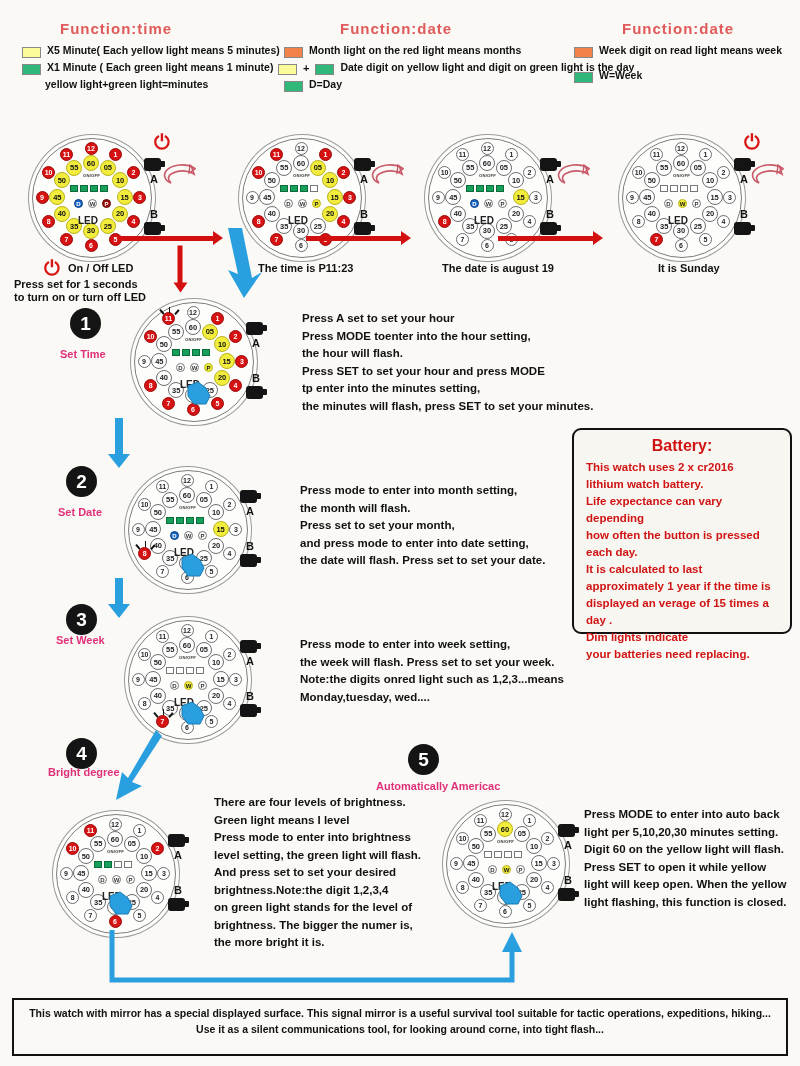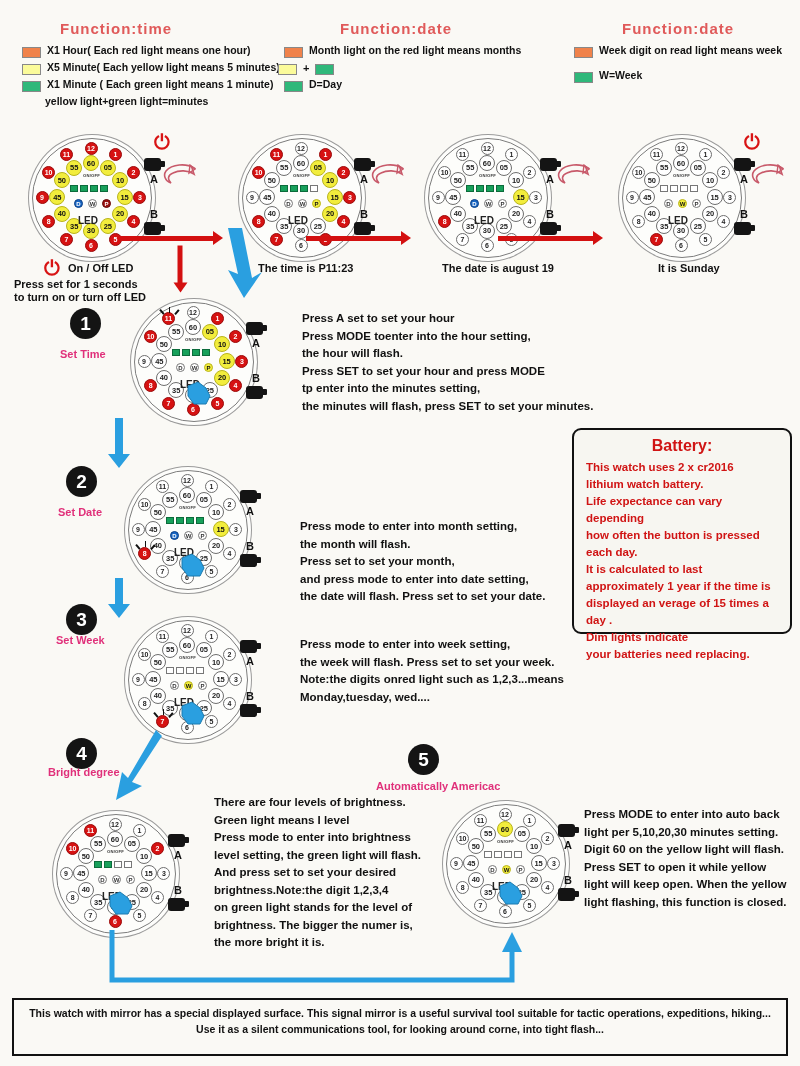--- a/index.html
+++ b/index.html
@@ -98,24 +98,20 @@
   .blue-pointer{position:absolute;}
 </style>
 </head>
 <body>
 
 <div class="abs" style="left:60px;top:20px;">
   <div class="legend-title">Function:time</div>
 </div>
 <div class="abs" style="left:22px;top:44px;width:300px;">
   <div class="legend-row">
-    <span class="swatch sw-orange"></span>
-    <span class="legend-text">X1  Hour( Each red light means one hour)</span>
-  </div>
-  <div class="legend-row">
     <span class="swatch sw-yellow"></span>
     <span class="legend-text">X5 Minute( Each yellow light means 5 minutes)</span>
   </div>
   <div class="legend-row">
     <span class="swatch sw-green"></span>
     <span class="legend-text">X1 Minute ( Each green light means 1 minute)</span>
   </div>
   <div class="legend-sub">yellow light+green light=minutes</div>
 </div>
 
@@ -124,20 +120,21 @@
 </div>
 <div class="abs" style="left:278px;top:44px;width:330px;">
   <div class="legend-row">
     <span class="swatch sw-orange" style="margin-left:6px;"></span>
     <span class="legend-text">Month light on the red light means months</span>
   </div>
   <div class="legend-row">
     <span class="swatch sw-yellow"></span>
     <span class="plus">+</span>
     <span class="swatch sw-green"></span>
+    <span class="legend-text">Date digit on yellow light and digit on green light is the day</span>
   </div>
   <div class="legend-row">
     <span class="swatch sw-green" style="margin-left:6px;"></span>
     <span class="legend-text">D=Day</span>
   </div>
 </div>
 
 <div class="abs" style="left:622px;top:20px;">
   <div class="legend-title">Function:date</div>
 </div>
@@ -613,21 +610,21 @@
 <div class="steplabel" style="left:60px;top:348px;">Set Time</div>
 <div class="steptext" style="left:302px;top:310px;white-space:pre-line;">Press A set to set your hour
 Press MODE toenter into the hour setting,
 the hour will flash.
 Press SET to set your hour and press MODE
 tp enter into the minutes setting,
 the minutes will flash, press SET to set your minutes.</div>
 
 <div class="stepnum" style="left:66px;top:466px;">2</div>
 <div class="steplabel" style="left:58px;top:506px;">Set Date</div>
-<div class="steptext" style="left:300px;top:518px;white-space:pre-line;">Press mode to enter into month setting,
+<div class="steptext" style="left:300px;top:482px;white-space:pre-line;">Press mode to enter into month setting,
 the month will flash.
 Press set to set your month,
 and press mode to enter into date setting,
 the date will flash. Press set to set your date.</div>
 
 <div class="stepnum" style="left:66px;top:604px;">3</div>
 <div class="steplabel" style="left:56px;top:634px;">Set Week</div>
 <div class="steptext" style="left:300px;top:636px;white-space:pre-line;">Press mode to enter into week setting,
 the week will flash. Press set to set your week.
 Note:the digits onred light such as 1,2,3...means

